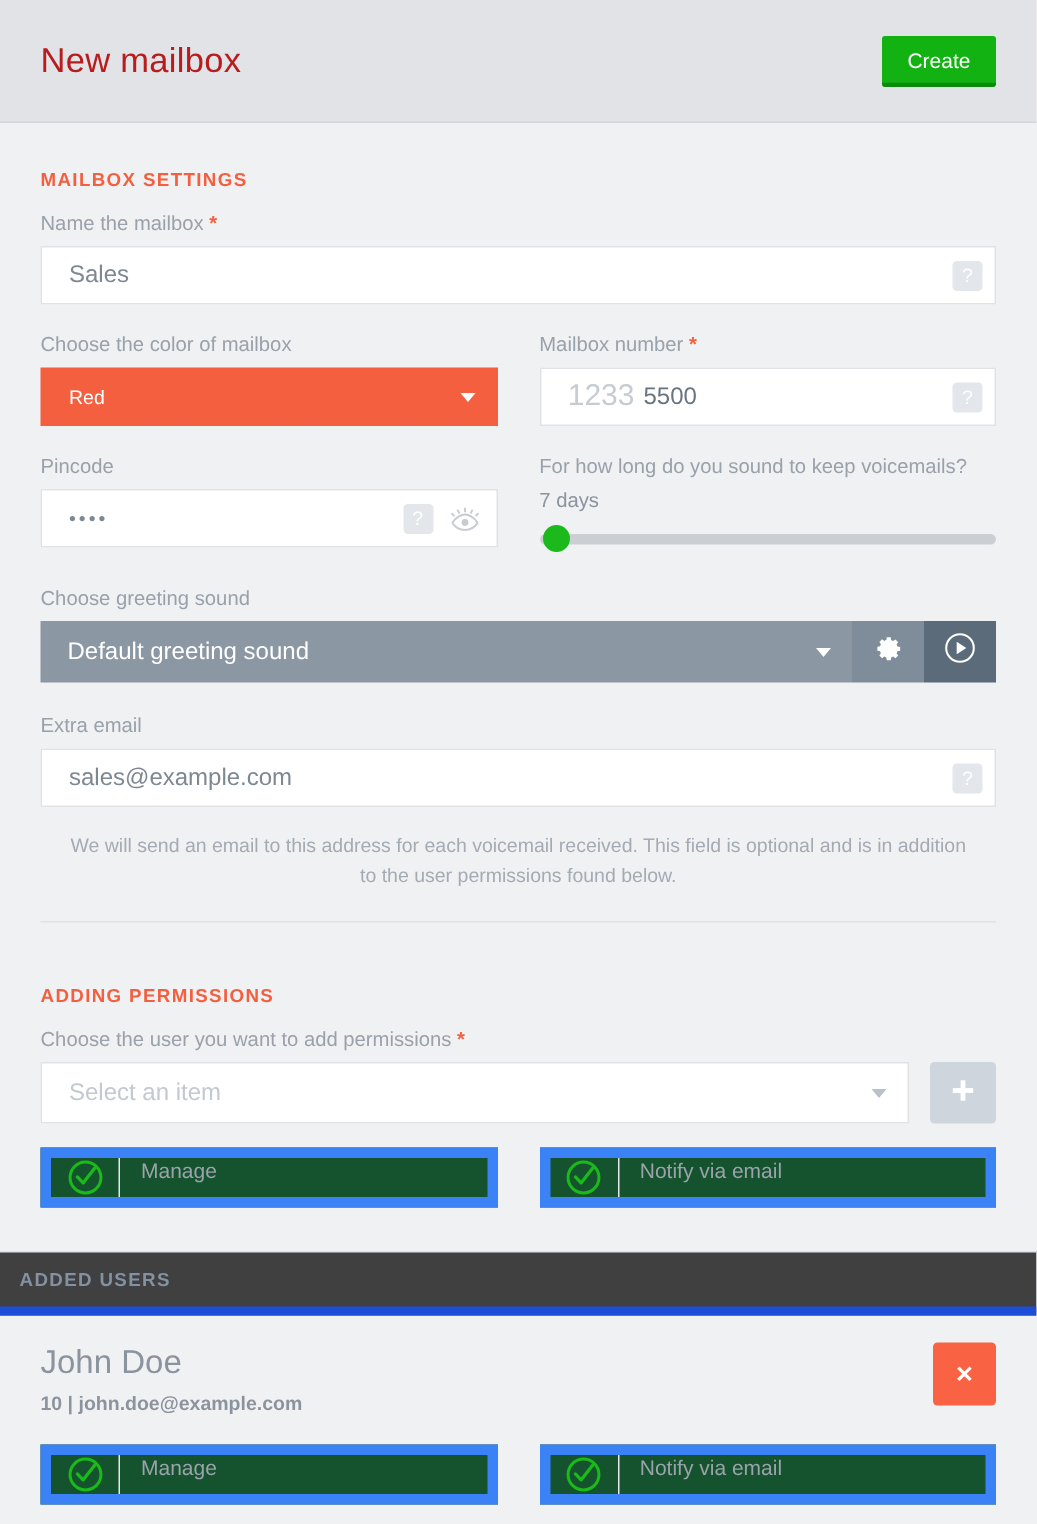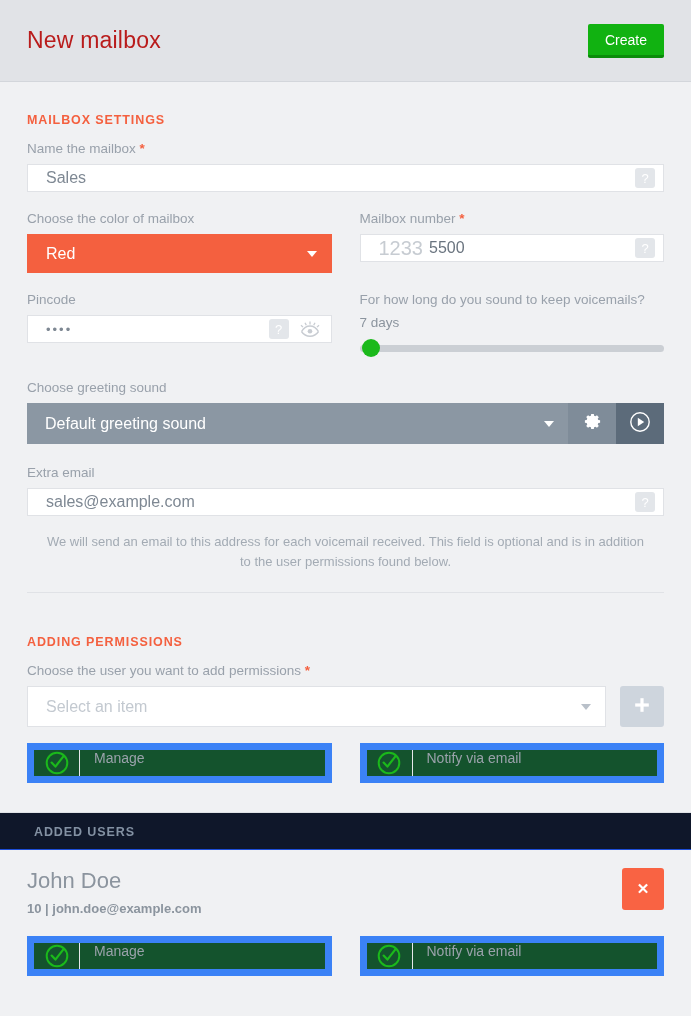--- a/index.html
+++ b/index.html
@@ -70,21 +70,21 @@
     display: flex;
     gap: 28px;
   }
   .col { flex: 1; min-width: 0; }
 
   
   .input-wrap {
     position: relative;
     background: #ffffff;
     border: 1px solid #e0e2e6;
-    height: 28px;
+    height: 39px;
     display: flex;
     align-items: center;
     padding: 0 8px 0 18px;
   }
   .input-wrap .val {
     font-size: 16px;
     color: #7e8893;
   }
   .input-wrap .val.dark { color: #6a747f; font-weight: 500;}
   .input-wrap .prefix {
@@ -121,21 +121,21 @@
     background: #f4603f;
     height: 39px;
     display: flex;
     align-items: center;
     padding: 0 14px 0 18px;
     cursor: pointer;
     border: 1px dashed rgba(244,96,63,0.01);
   }
   .color-select .lbl {
     color: #ffffff;
-    font-size: 16px;
+    font-size: 13px;
   }
   .caret-white {
     width: 0; height: 0;
     border-left: 5px solid transparent;
     border-right: 5px solid transparent;
     border-top: 6px solid #ffffff;
   }
   .caret-grey {
     width: 0; height: 0;
     border-left: 5px solid transparent;
@@ -255,24 +255,24 @@
     flex: none;
   }
   .perm-label {
     color: #9aa2ab;
     font-size: 14px;
     padding-left: 14px;
   }
 
   
   .added-bar {
-    background: #0f172a;
+    background: #404040;
     border-top: 1px solid #e0e2e6;
-    border-bottom: 1px solid #1d4ed8;
-    padding: 9px 34px;
+    border-bottom: 6px solid #1d4ed8;
+    padding: 9px 13px;
     margin-top: 18px;
   }
   .added-bar .lbl {
     color: #8391a3;
     font-size: 12.5px;
     font-weight: bold;
     letter-spacing: 0.9px;
   }
   .user-block { padding: 18px 27px 0 27px; }
   .user-head {

